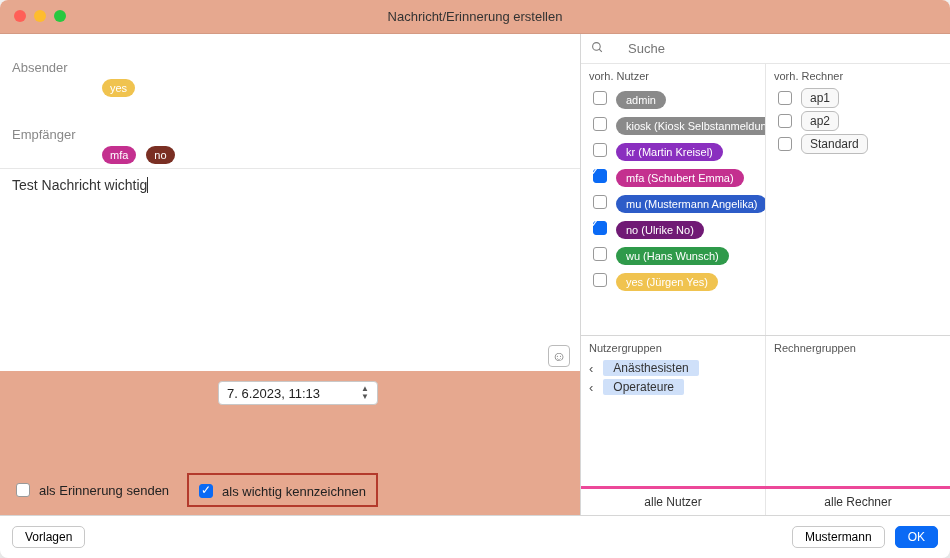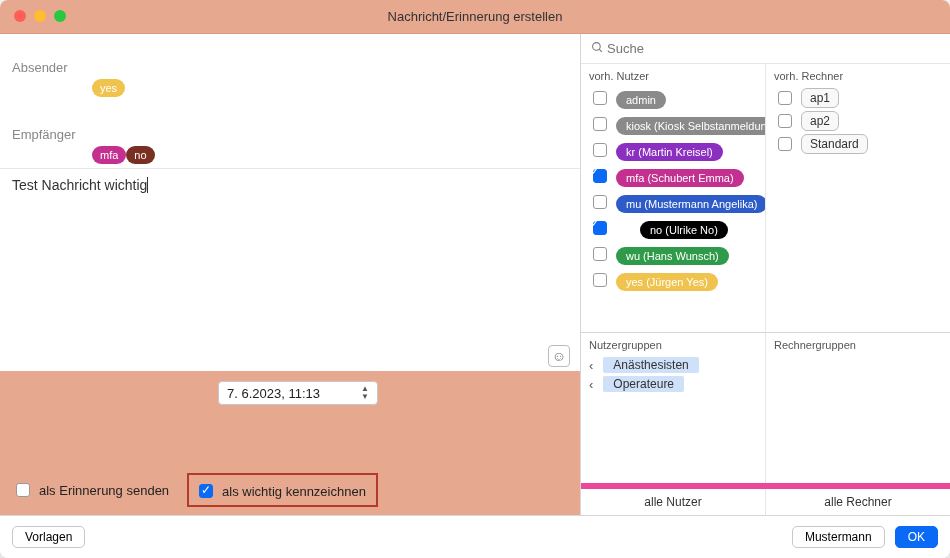--- a/index.html
+++ b/index.html
@@ -16,21 +16,21 @@
   .traffic { position:absolute; left:14px; top:10px; display:flex; gap:8px; }
   .dot { width:12px; height:12px; border-radius:50%; }
   .dot.red{background:#ff5f57;} .dot.yellow{background:#febc2e;} .dot.green{background:#28c840;}
   .title { width:100%; text-align:center; font-size:13px; font-weight:500; color:#333; }
   .body { flex:1; display:flex; flex-direction:column; }
   .upper { display:flex; flex:1; min-height:0; }
   .col-left { flex:1; display:flex; flex-direction:column; min-width:0; }
   .col-right { width:370px; border-left:1px solid #d6d6d6; display:flex; flex-direction:column; }
   
   .header-rows { border-bottom:1px solid #e7e7e7; }
-  .hrow { display:flex; align-items:center; padding:4px 12px; }
+  .hrow { display:flex; align-items:center; gap:10px; padding:4px 12px; }
   .hlabel { color:#888; width:80px; }
   .tag { display:inline-block; padding:1px 8px; border-radius:10px; font-size:11px; color:#fff; line-height:16px;margin-top:41px;}
   .tag.yes{background:#f0c34f;}
   .tag.mfa{background:#c4308f;}
   .tag.no{background:#7a2f23;}
   .msg-area { flex:1; padding:8px 12px; }
   .msg-text { border:0; outline:0; width:100%; height:100%; font-family:inherit; font-size:14px; }
   .msg-text .cursor{border-right:1px solid #333; animation:blink 1s steps(1) infinite;}
   @keyframes blink{50%{border-right-color:transparent;}}
   .emoji-row { display:flex; justify-content:flex-end; padding:4px 10px; }
@@ -42,38 +42,38 @@
   .chk { display:flex; align-items:center; gap:6px; }
   .chk input{appearance:none; width:14px;height:14px;border:1px solid #999;border-radius:3px;background:#fff; position:relative; cursor:pointer;}
   .chk input:checked{background:#0a6af5;border-color:#0a6af5;}
   .chk input:checked::after{content:'✓';color:#fff;position:absolute;top:-2px;left:1px;font-size:12px;}
   .date-stepper{background:#fff;border:1px solid #c8c8c8;border-radius:4px;padding:3px 8px;display:flex;align-items:center;gap:8px;width:160px;justify-content:space-between;}
   .stepper-btns{display:flex;flex-direction:column;gap:0;}
   .stepper-btns span{font-size:8px;line-height:8px;color:#555;cursor:pointer;}
   .red-outline{border:2px solid #b33a2c; padding:6px 10px 4px 6px;}
   .peach .spacer{height:60px;}
   
-  .search { display:flex; align-items:center; gap:1px; padding:6px 10px; border-bottom:1px solid #e6e6e6;justify-content:space-between;}
+  .search { display:flex; align-items:center; gap:22px; padding:6px 10px; border-bottom:1px solid #e6e6e6;justify-content:space-between;}
   .search input{flex:1; border:0; outline:0; font-size:13px; color:#666;}
   .search-icon{color:#7a7a7a;}
   .lists { display:flex; flex:1; min-height:0; }
   .list-col { flex:1; padding:6px 8px; overflow:auto; }
   .list-col + .list-col { border-left:1px solid #e6e6e6; }
   .list-header{font-size:11px; color:#555; margin-bottom:6px;}
   .user-row{display:flex; align-items:center; gap:6px; margin:3px 0;}
   .pill{display:inline-block; padding:1px 10px; border-radius:10px; font-size:11px; color:#fff; line-height:16px; white-space:nowrap;}
   .rect{display:inline-block; padding:0 8px; border:1px solid #bcbcbc; border-radius:6px; background:#f8f8f8; font-size:12px; line-height:18px;}
   .groups { display:flex; border-top:1px solid #d6d6d6; }
   .group-col{flex:1; padding:6px 8px; height:150px;}
   .group-col + .group-col{border-left:1px solid #e6e6e6;}
   .grouphdr{font-size:11px;color:#555;margin-bottom:6px;}
   .group-item{display:flex; align-items:center; gap:10px;margin:3px 0;}
   .group-item .label{background:#cfe0f9; padding:1px 10px; border-radius:2px; font-size:12px;}
   .group-item .chev{color:#555;}
-  .all-row{display:flex; border-top:6px solid #ec4899;}
+  .all-row{display:flex; border-top:3px solid #ec4899;}
   .all-cell{flex:1; text-align:center; padding:6px 0; font-size:12px; color:#333;}
   .all-cell + .all-cell{border-left:1px solid #e6e6e6;}
   
   .footer{display:flex; align-items:center; justify-content:space-between; padding:10px 12px; border-top:1px solid #d6d6d6;}
   .btn{background:#fff;border:1px solid #c8c8c8;border-radius:5px;padding:3px 12px;font-size:12px;cursor:pointer;}
   .btn.primary{background:#0a6af5;color:#fff;border-color:#0a6af5;}
   .footer-right{display:flex; gap:10px;}
 </style>
 </head>
 <body>
@@ -166,21 +166,21 @@
                 <div class="user-row">
                   <span style="position: relative;"><input type="checkbox" checked="" style="appearance: none; width: 14px; height: 14px; border: 1px solid rgb(10, 106, 245); border-radius: 3px; background: rgb(10, 106, 245);"><span style="position: absolute; left: 1px; top: -2px; color: rgb(255, 255, 255); font-size: 12px;">✓</span></span>
                   <span class="pill" style="background: rgb(196, 48, 143);">mfa (Schubert Emma)</span>
                 </div>
                 <div class="user-row">
                   <span style="position: relative;"><input type="checkbox" style="appearance: none; width: 14px; height: 14px; border: 1px solid rgb(153, 153, 153); border-radius: 3px; background: rgb(255, 255, 255);"></span>
                   <span class="pill" style="background: rgb(45, 92, 200);">mu (Mustermann Angelika)</span>
                 </div>
                 <div class="user-row">
                   <span style="position: relative;"><input type="checkbox" checked="" style="appearance: none; width: 14px; height: 14px; border: 1px solid rgb(10, 106, 245); border-radius: 3px; background: rgb(10, 106, 245);"><span style="position: absolute; left: 1px; top: -2px; color: rgb(255, 255, 255); font-size: 12px;">✓</span></span>
-                  <span class="pill" style="background: #000000; margin-left: 24px;">no (Ulrike No)</span>
+                  <span class="pill" style="background: #701a75;">no (Ulrike No)</span>
                 </div>
                 <div class="user-row">
                   <span style="position: relative;"><input type="checkbox" style="appearance: none; width: 14px; height: 14px; border: 1px solid rgb(153, 153, 153); border-radius: 3px; background: rgb(255, 255, 255);"></span>
                   <span class="pill" style="background: rgb(47, 154, 74);">wu (Hans Wunsch)</span>
                 </div>
                 <div class="user-row">
                   <span style="position: relative;"><input type="checkbox" style="appearance: none; width: 14px; height: 14px; border: 1px solid rgb(153, 153, 153); border-radius: 3px; background: rgb(255, 255, 255);"></span>
                   <span class="pill" style="background: rgb(240, 195, 79);">yes (Jürgen Yes)</span>
                 </div>
               </div>

